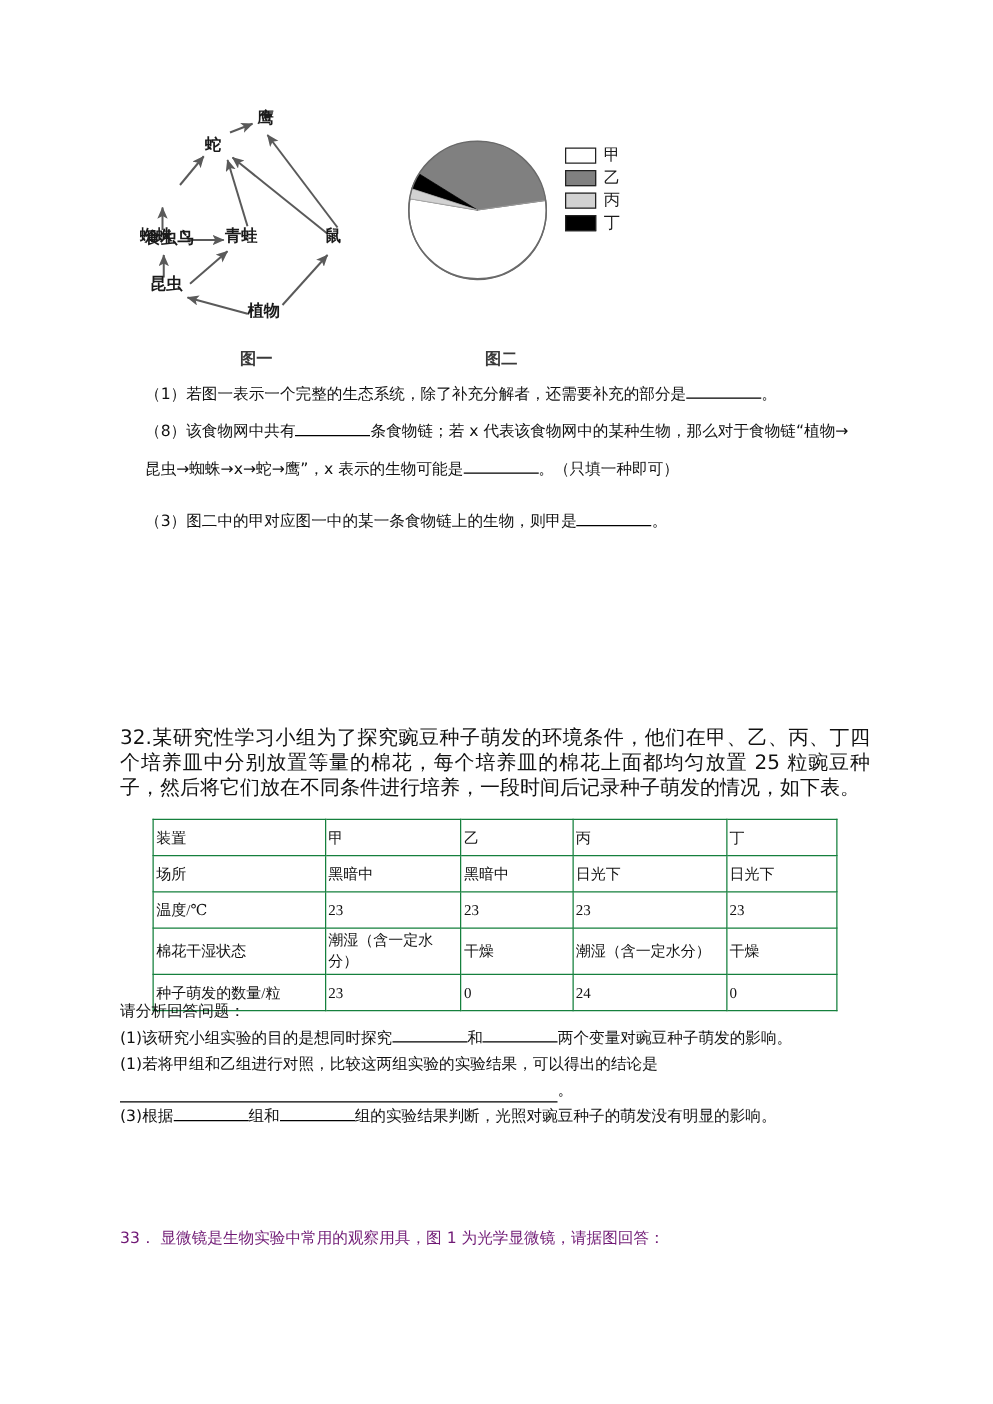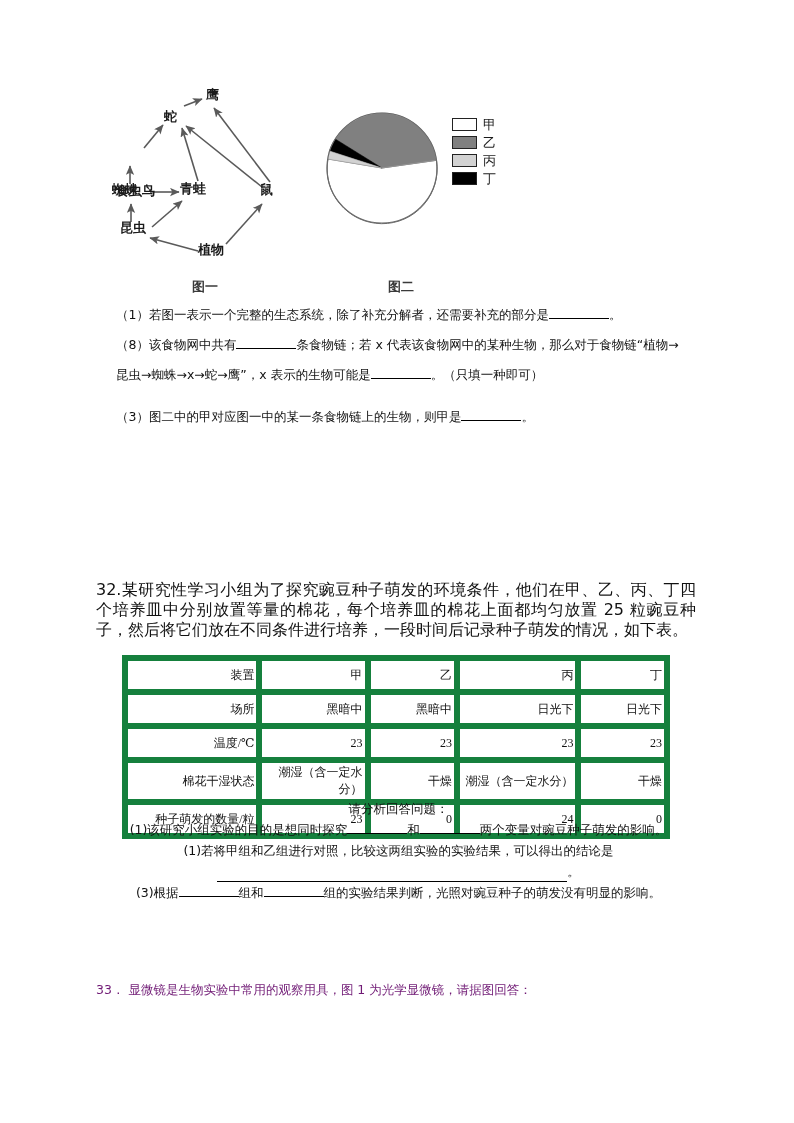--- a/index.html
+++ b/index.html
@@ -137,22 +137,22 @@
     position: absolute;
     left: 122px;
     top: 655px;
     width: 548px;
     border-collapse: collapse;
     font-family: "Liberation Serif", "DejaVu Serif", serif;
     font-size: 12px;
     color: #111;
   }
   .exp-table td, .exp-table th {
-    border: 6px solid #15803d;
-    text-align: right;
+    border: 1px solid #15803d;
+    text-align: left;
     vertical-align: middle;
     height: 26px;
     padding: 1px 2px;
     font-weight: normal;
     margin-top: 45px;
   }
   .col-head { width: 145px; }
   .col-jia  { width: 112px; }
   .col-yi   { width: 92px; }
   .col-bing { width: 128px; }
@@ -160,21 +160,20 @@
 
   .q32-tail {
     position: absolute;
     left: 96px;
     top: 798px;
     width: 605px;
     font-family: "DejaVu Sans", "Liberation Sans", sans-serif;
     font-size: 12.5px;
     line-height: 21px;
     color: #111;
-    text-align: center;
   }
   .q32-tail .para { margin: 0; }
   .answer-rule {
     display: inline-block;
     border-bottom: 1px solid #000;
     width: 350px;
     height: 14px;
     vertical-align: bottom;
   }
 

